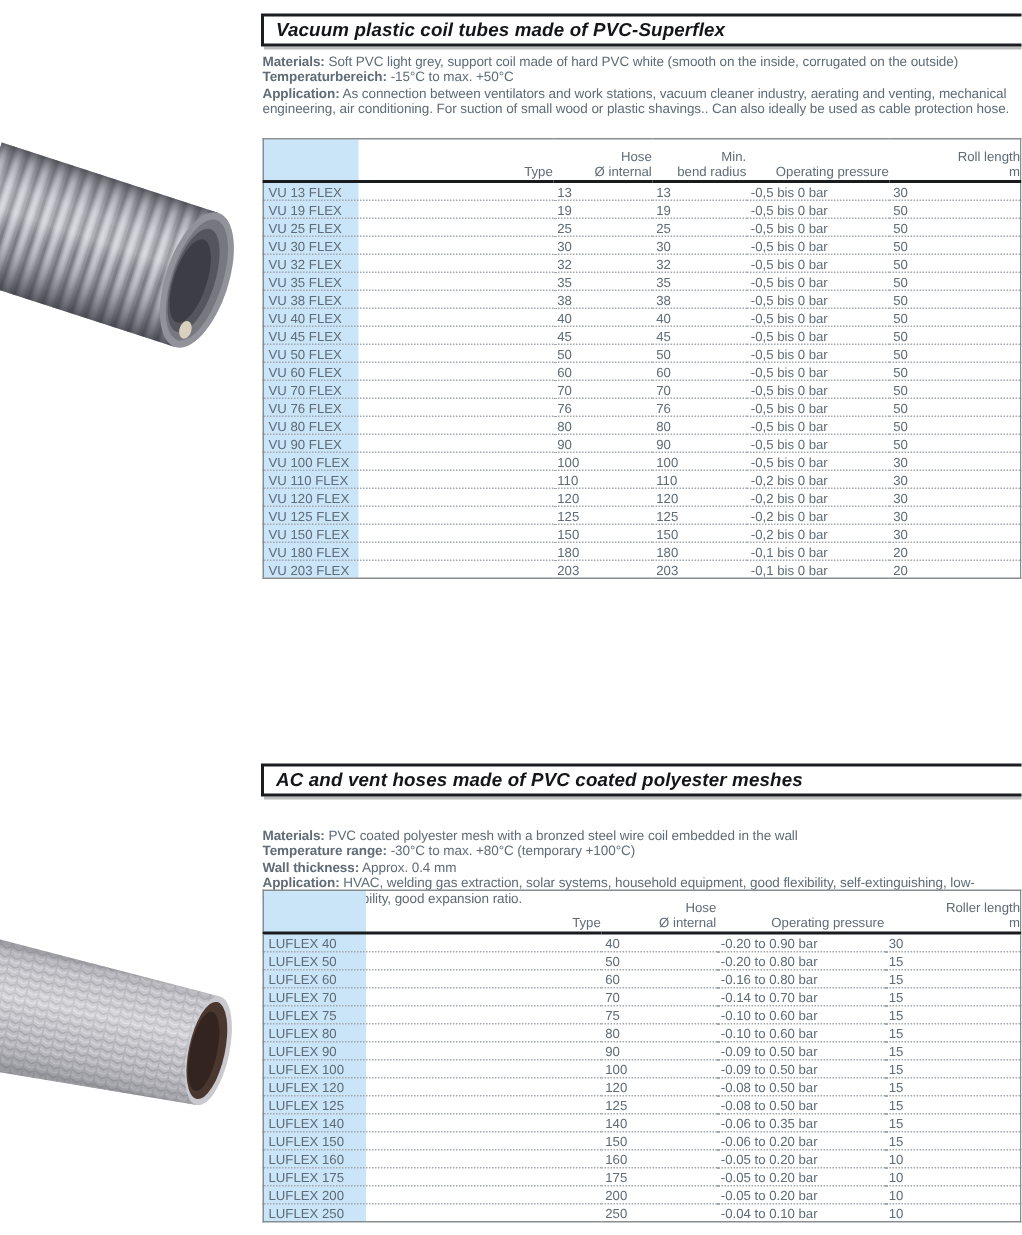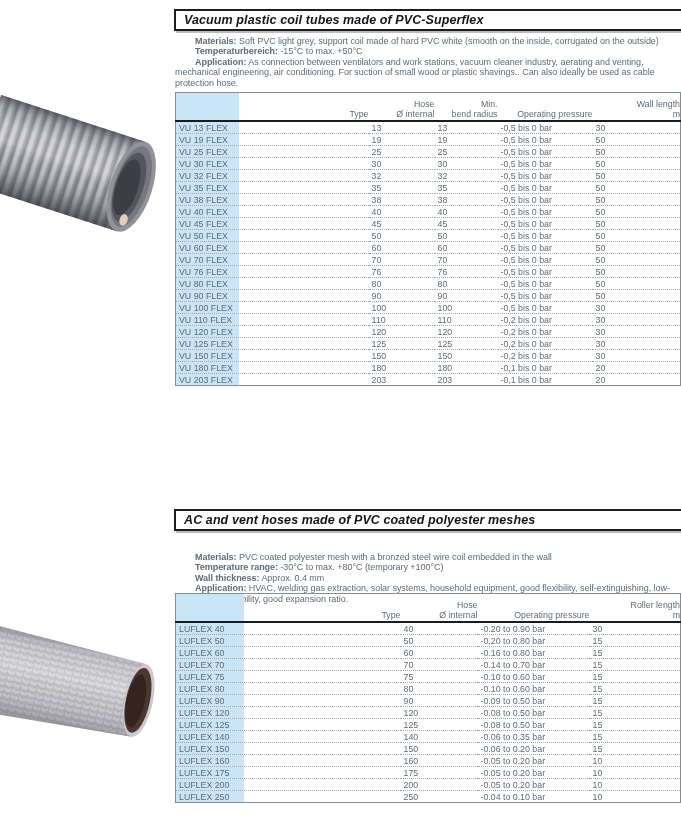--- a/index.html
+++ b/index.html
@@ -17,21 +17,21 @@
     display:flex;align-items:center;padding-left:8px;
     font-size:12.5px;font-weight:bold;font-style:italic;color:#131518;
     letter-spacing:0.1px;
   }
   
   .desc{
     position:absolute;left:175px;width:505px;
     font-size:9px;line-height:10.4px;letter-spacing:-0.05px;
   }
   .desc p{margin:0;}
-  .desc .lbl{font-weight:bold;margin-left:20px;}
+  .desc .lbl{font-weight:bold;}
   
   .table-wrap{position:absolute;left:175px;}
   .type-band{
     position:absolute;left:1px;top:1px;bottom:1px;
     background:#c9e5f7;z-index:0;
   }
   table.dtable{
     position:relative;z-index:1;
     border-collapse:collapse;table-layout:fixed;
     width:505px;
@@ -117,21 +117,21 @@
               <div>Ø internal</div>
             </th>
           <th>
               <div>Min.</div>
               <div>bend radius</div>
             </th>
           <th>
               <div>Operating pressure</div>
             </th>
           <th>
-              <div>Wall length</div>
+              <div>Roll length</div>
               <div>m</div>
             </th>
         </tr>
       </thead>
       <tbody>
           <tr>
             <td>VU 13 FLEX</td>
             <td>13</td>
             <td>13</td>
             <td>-0,5 bis 0 bar</td>
@@ -391,20 +391,26 @@
             <td>-0.10 to 0.60 bar</td>
             <td>15</td>
           </tr>
           <tr>
             <td>LUFLEX 90</td>
             <td>90</td>
             <td>-0.09 to 0.50 bar</td>
             <td>15</td>
           </tr>
           <tr>
+            <td>LUFLEX 100</td>
+            <td>100</td>
+            <td>-0.09 to 0.50 bar</td>
+            <td>15</td>
+          </tr>
+          <tr>
             <td>LUFLEX 120</td>
             <td>120</td>
             <td>-0.08 to 0.50 bar</td>
             <td>15</td>
           </tr>
           <tr>
             <td>LUFLEX 125</td>
             <td>125</td>
             <td>-0.08 to 0.50 bar</td>
             <td>15</td>

